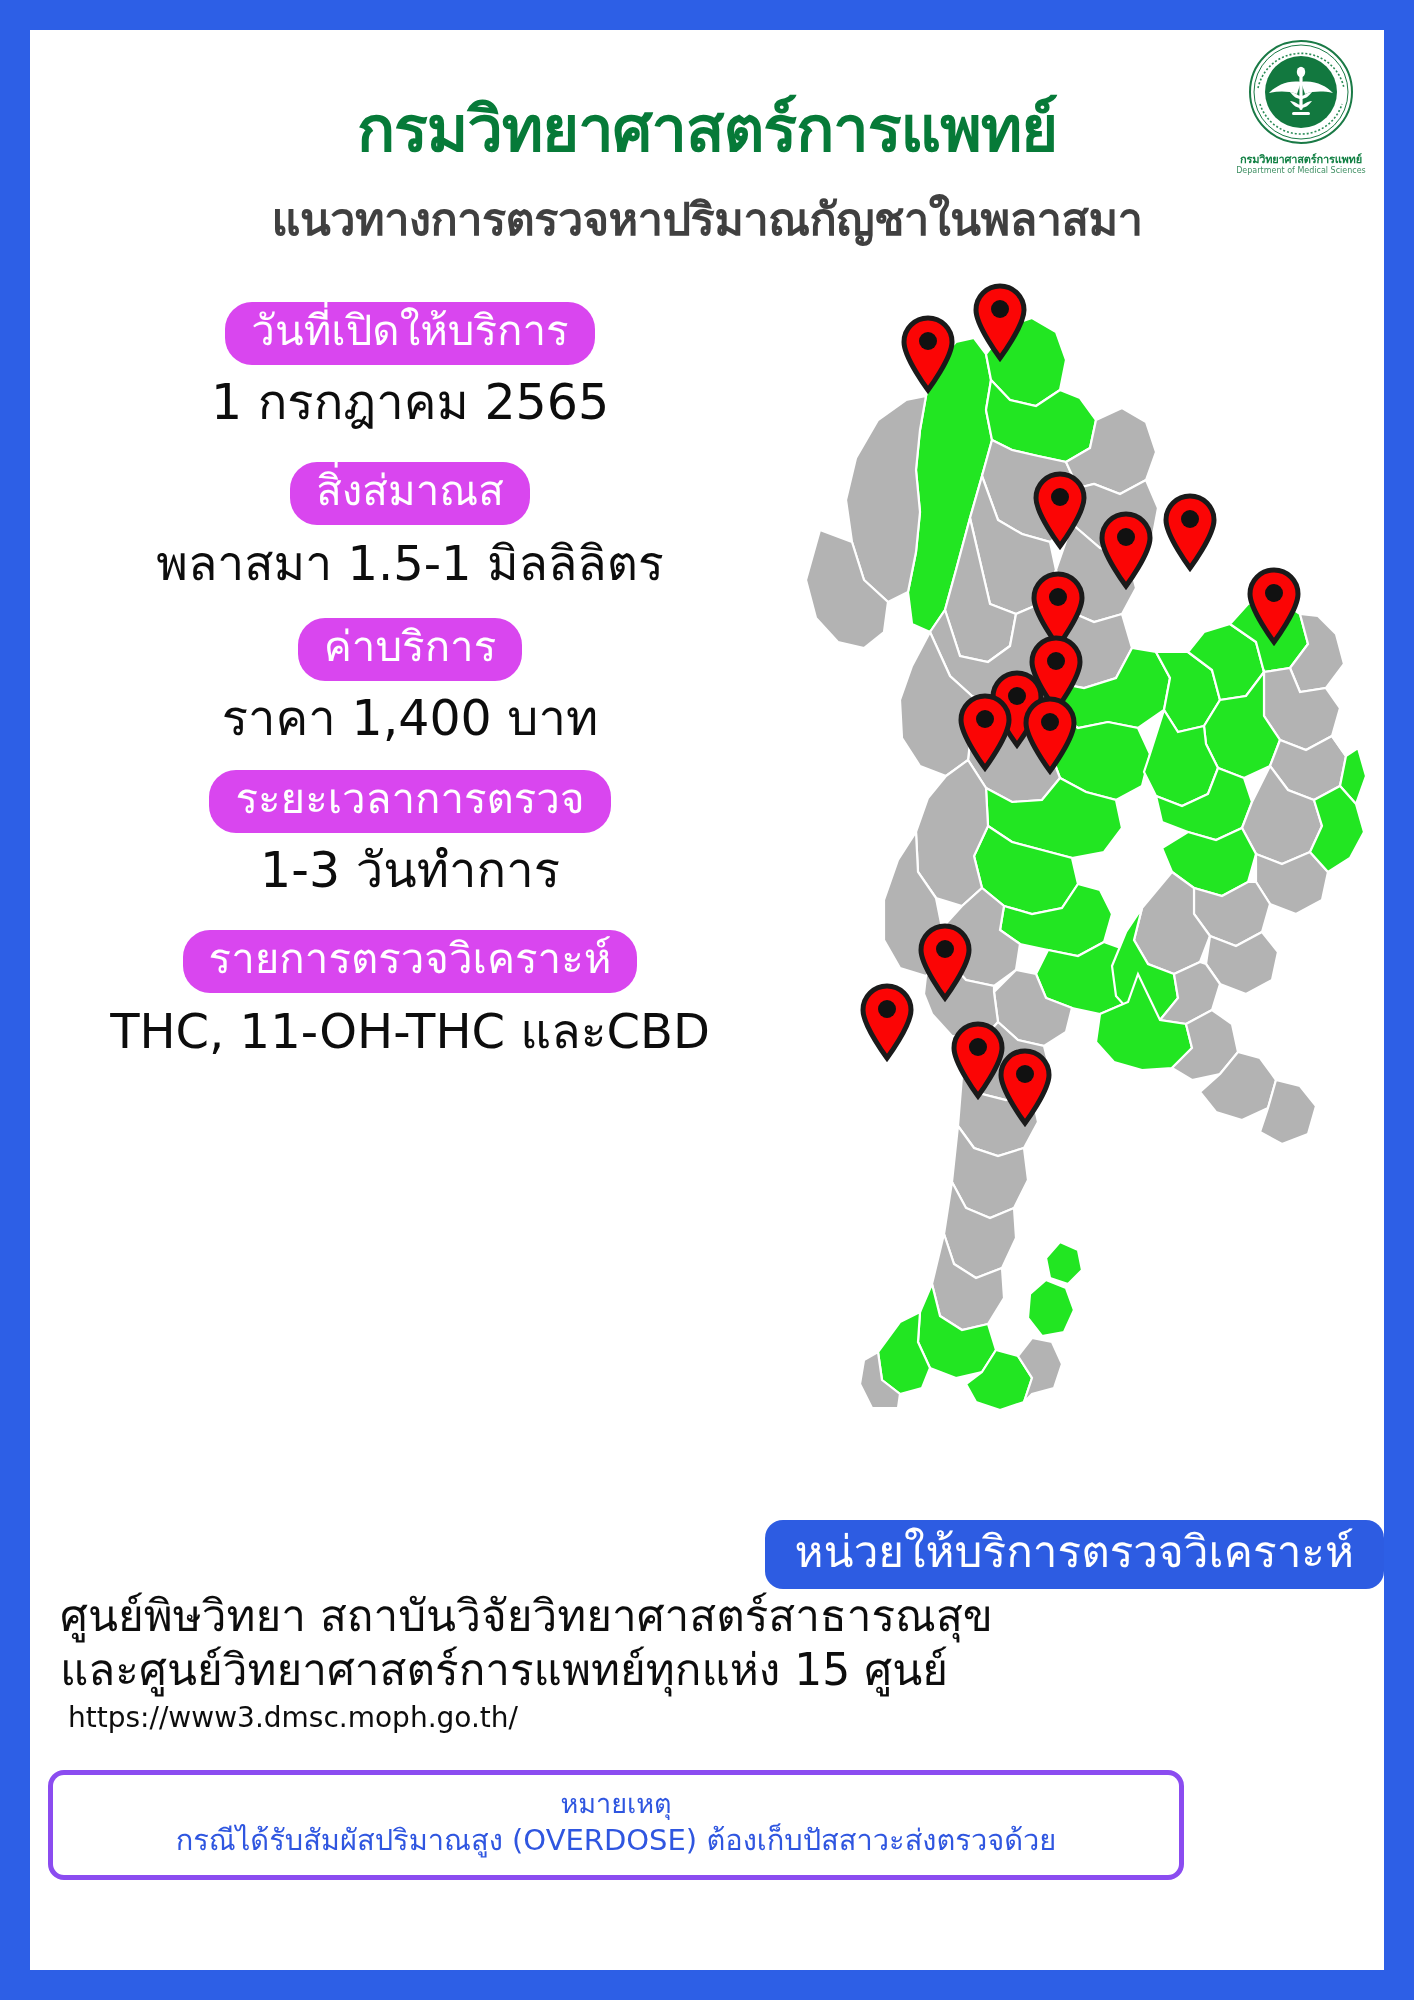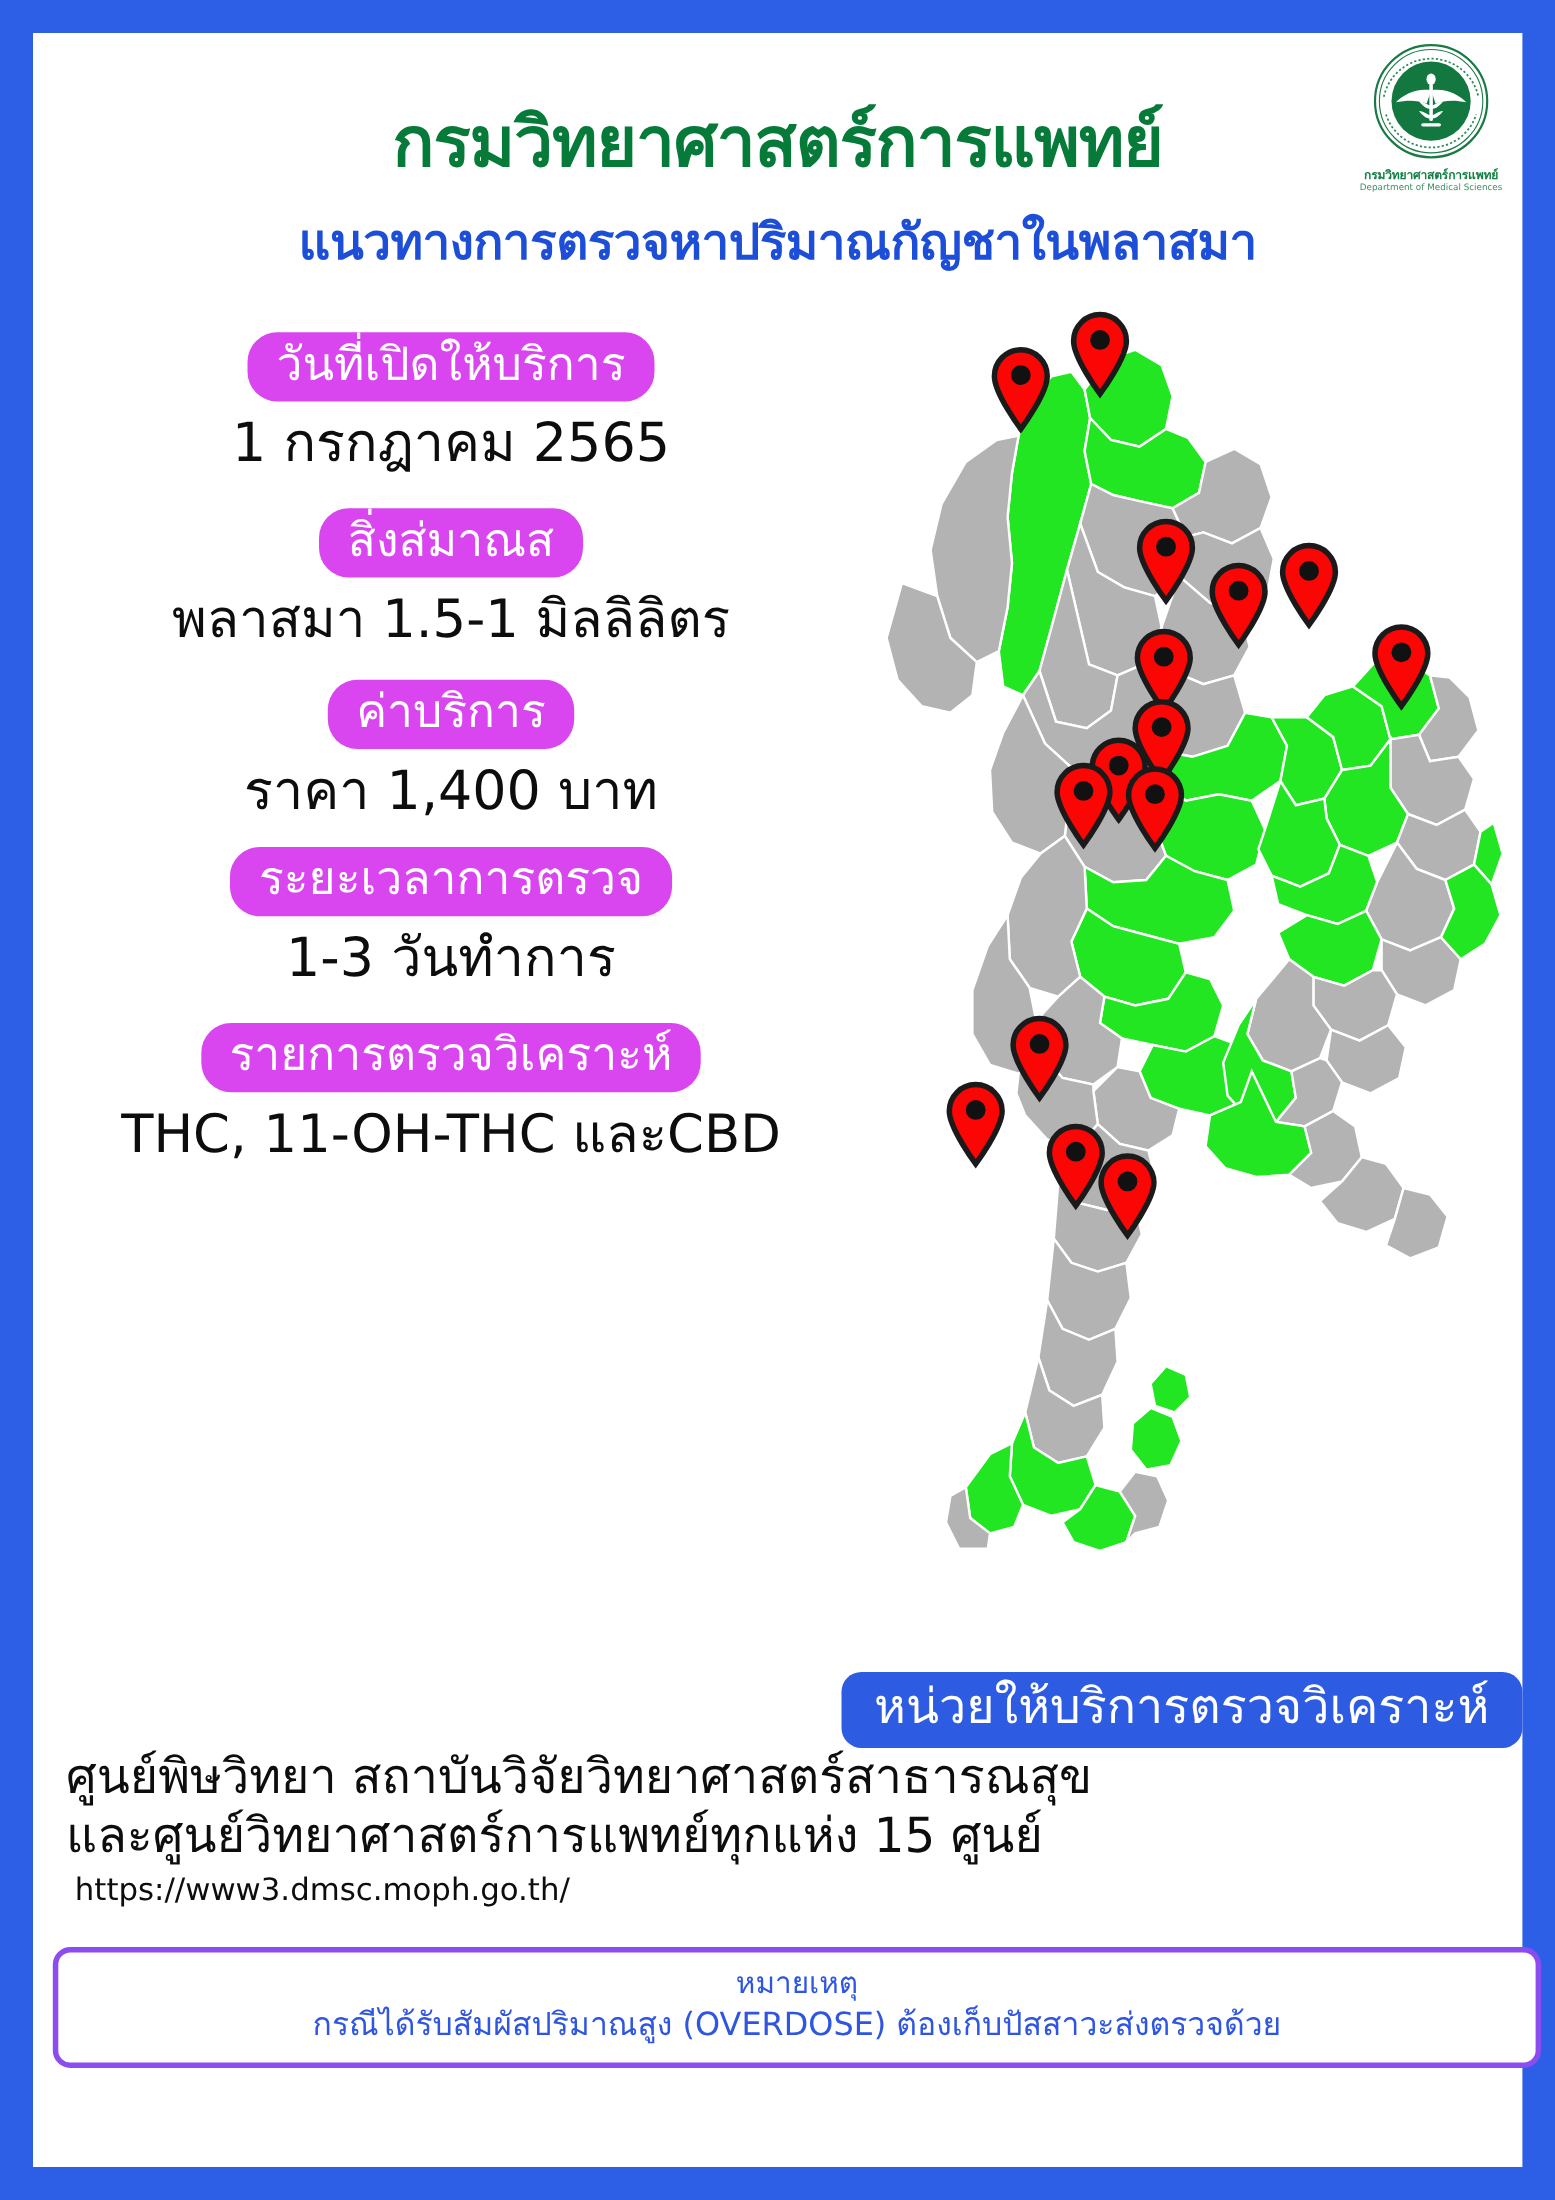--- a/index.html
+++ b/index.html
@@ -63,21 +63,21 @@
     letter-spacing: -1px;
     line-height: 76px;
     white-space: nowrap;
   }
   .title-sub {
     position: absolute;
     left: 0;
     top: 162px;
     width: 1354px;
     text-align: center;
-    color: #1d4ed8;
+    color: #404040;
     font-size: 45px;
     font-weight: bold;
     letter-spacing: -0.5px;
     line-height: 56px;
     white-space: nowrap;
   }
 
   
   #left-col {
     position: absolute;
@@ -146,21 +146,21 @@
     padding-left: 38px;
     padding-top: 2px;
     font-family: "DejaVu Sans", "Liberation Sans", sans-serif;
   }
 
   
   #notebox {
     position: absolute;
     left: 18px;
     top: 1740px;
-    width: 1353px;
+    width: 1136px;
     box-sizing: border-box;
     border: 5px solid #8b4cf0;
     border-radius: 16px;
     background: #ffffff;
     padding: 12px 10px 16px 10px;
     text-align: center;
   }
   .note-title {
     color: #2f56e0;
     font-size: 27px;

